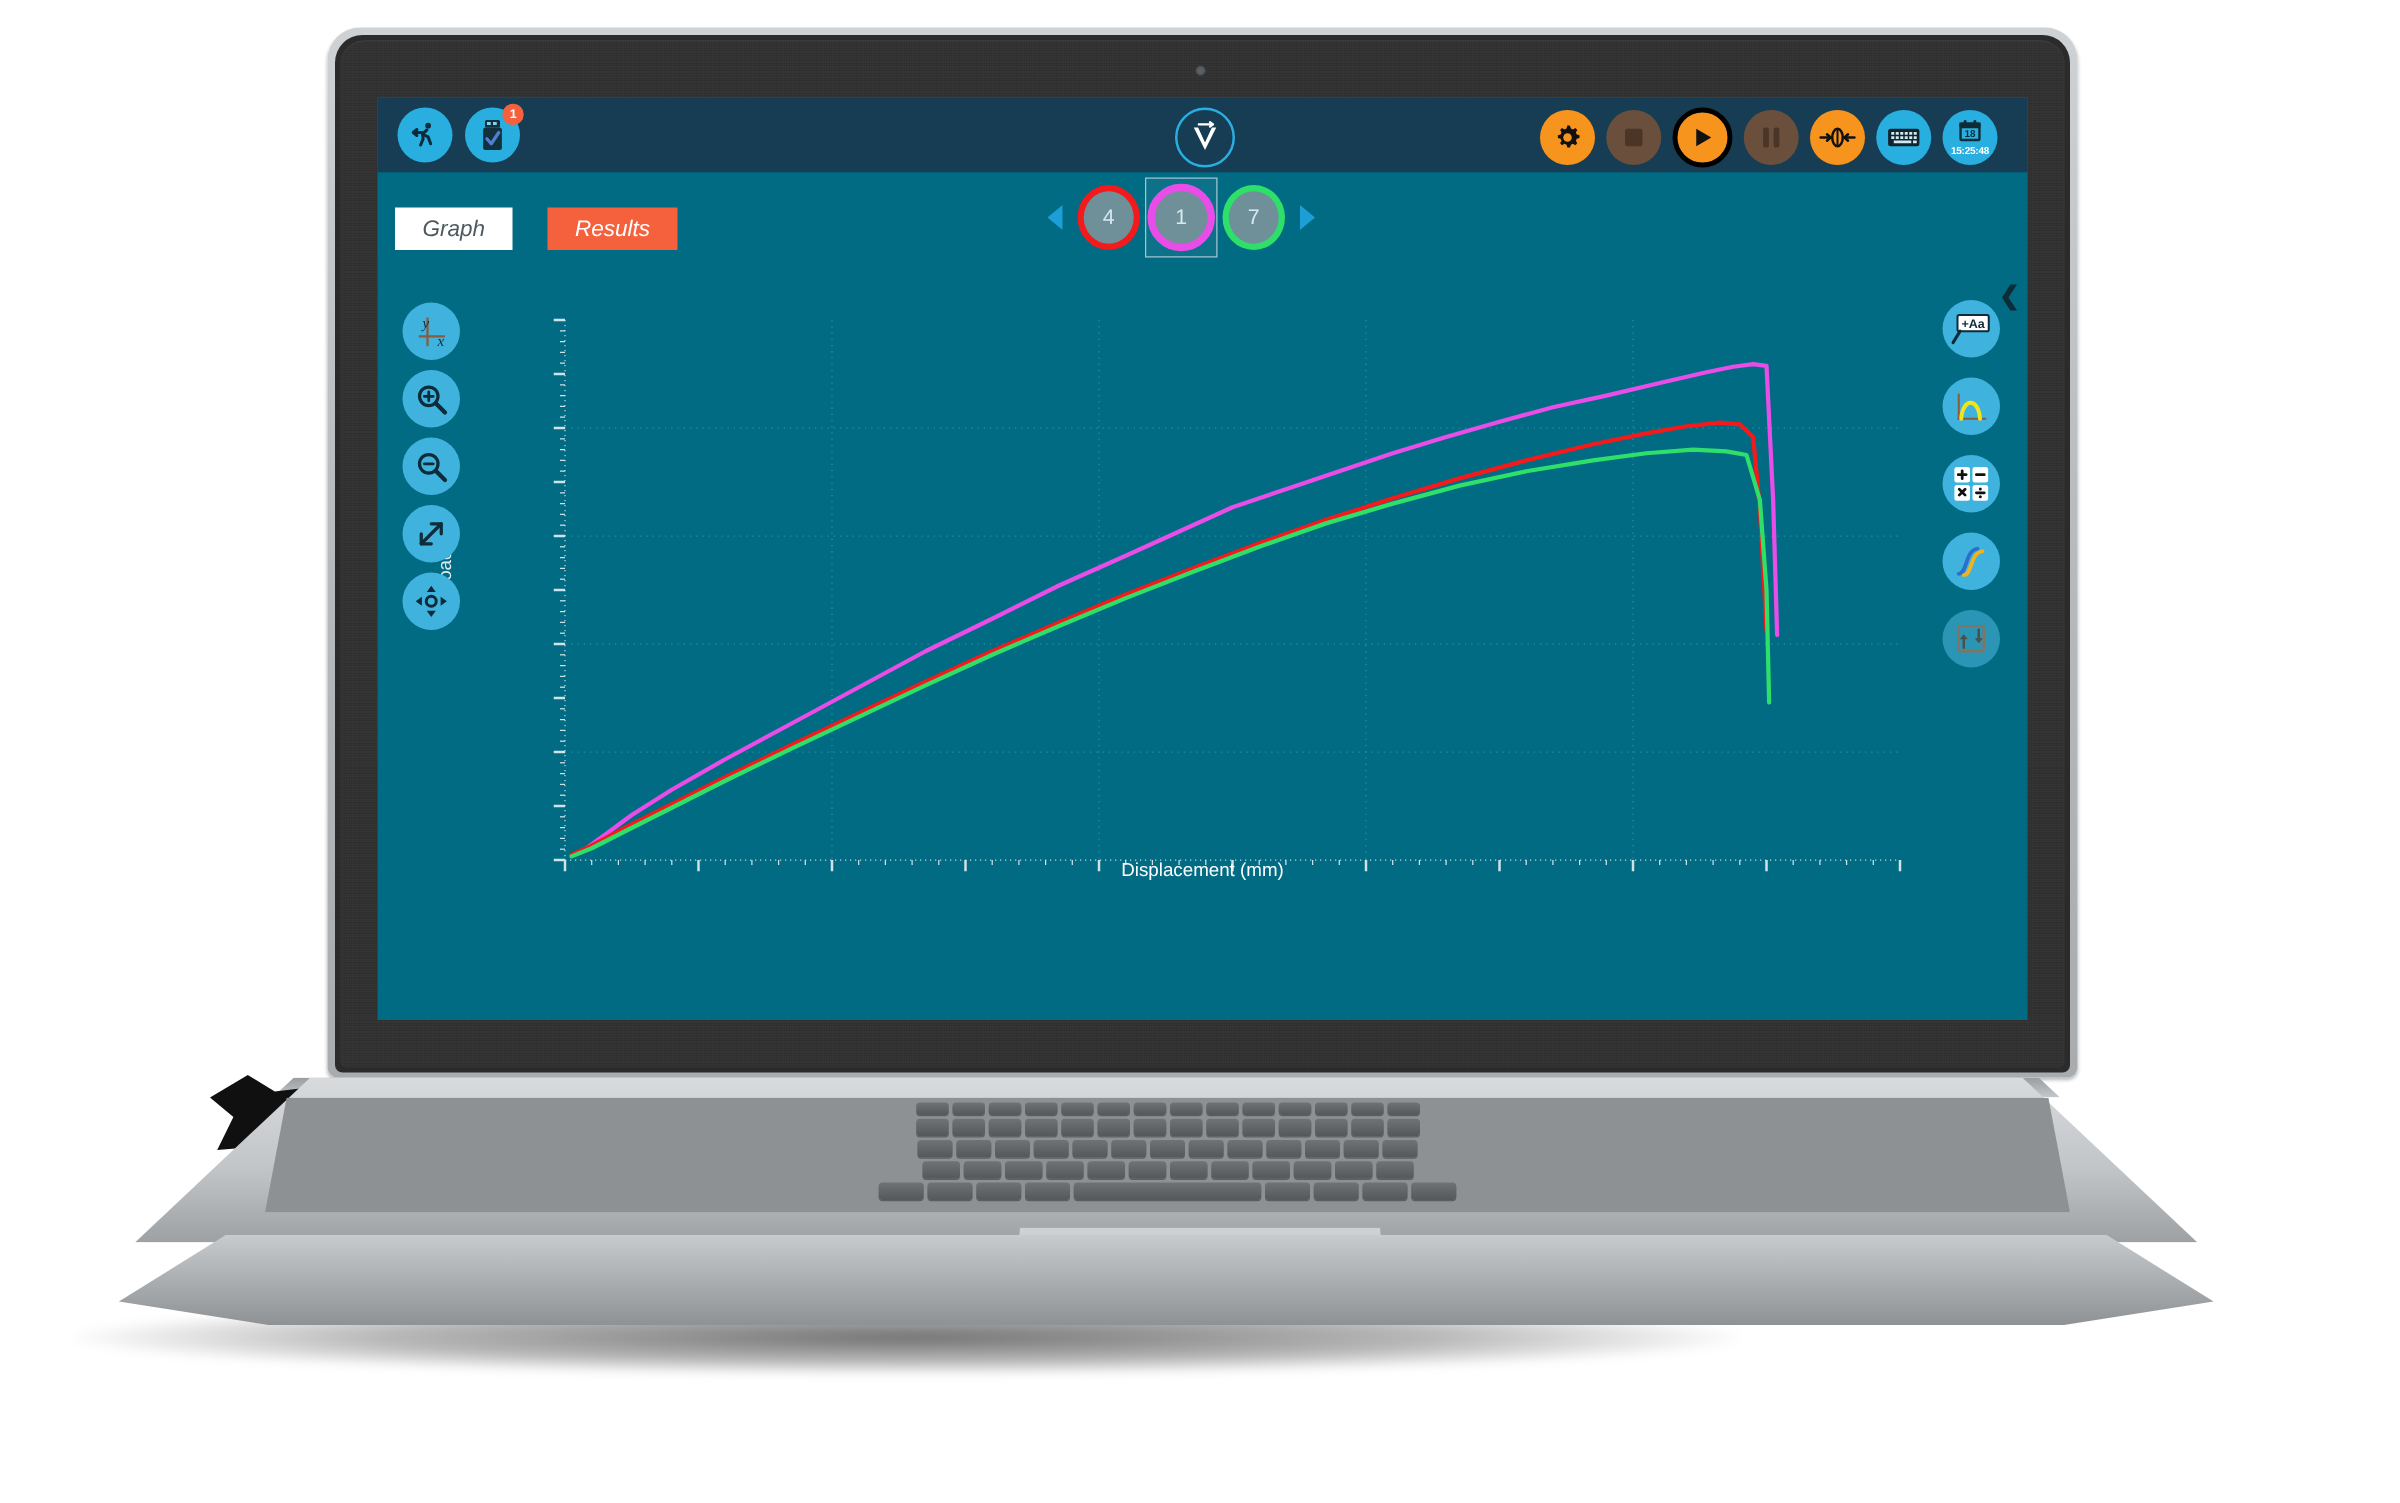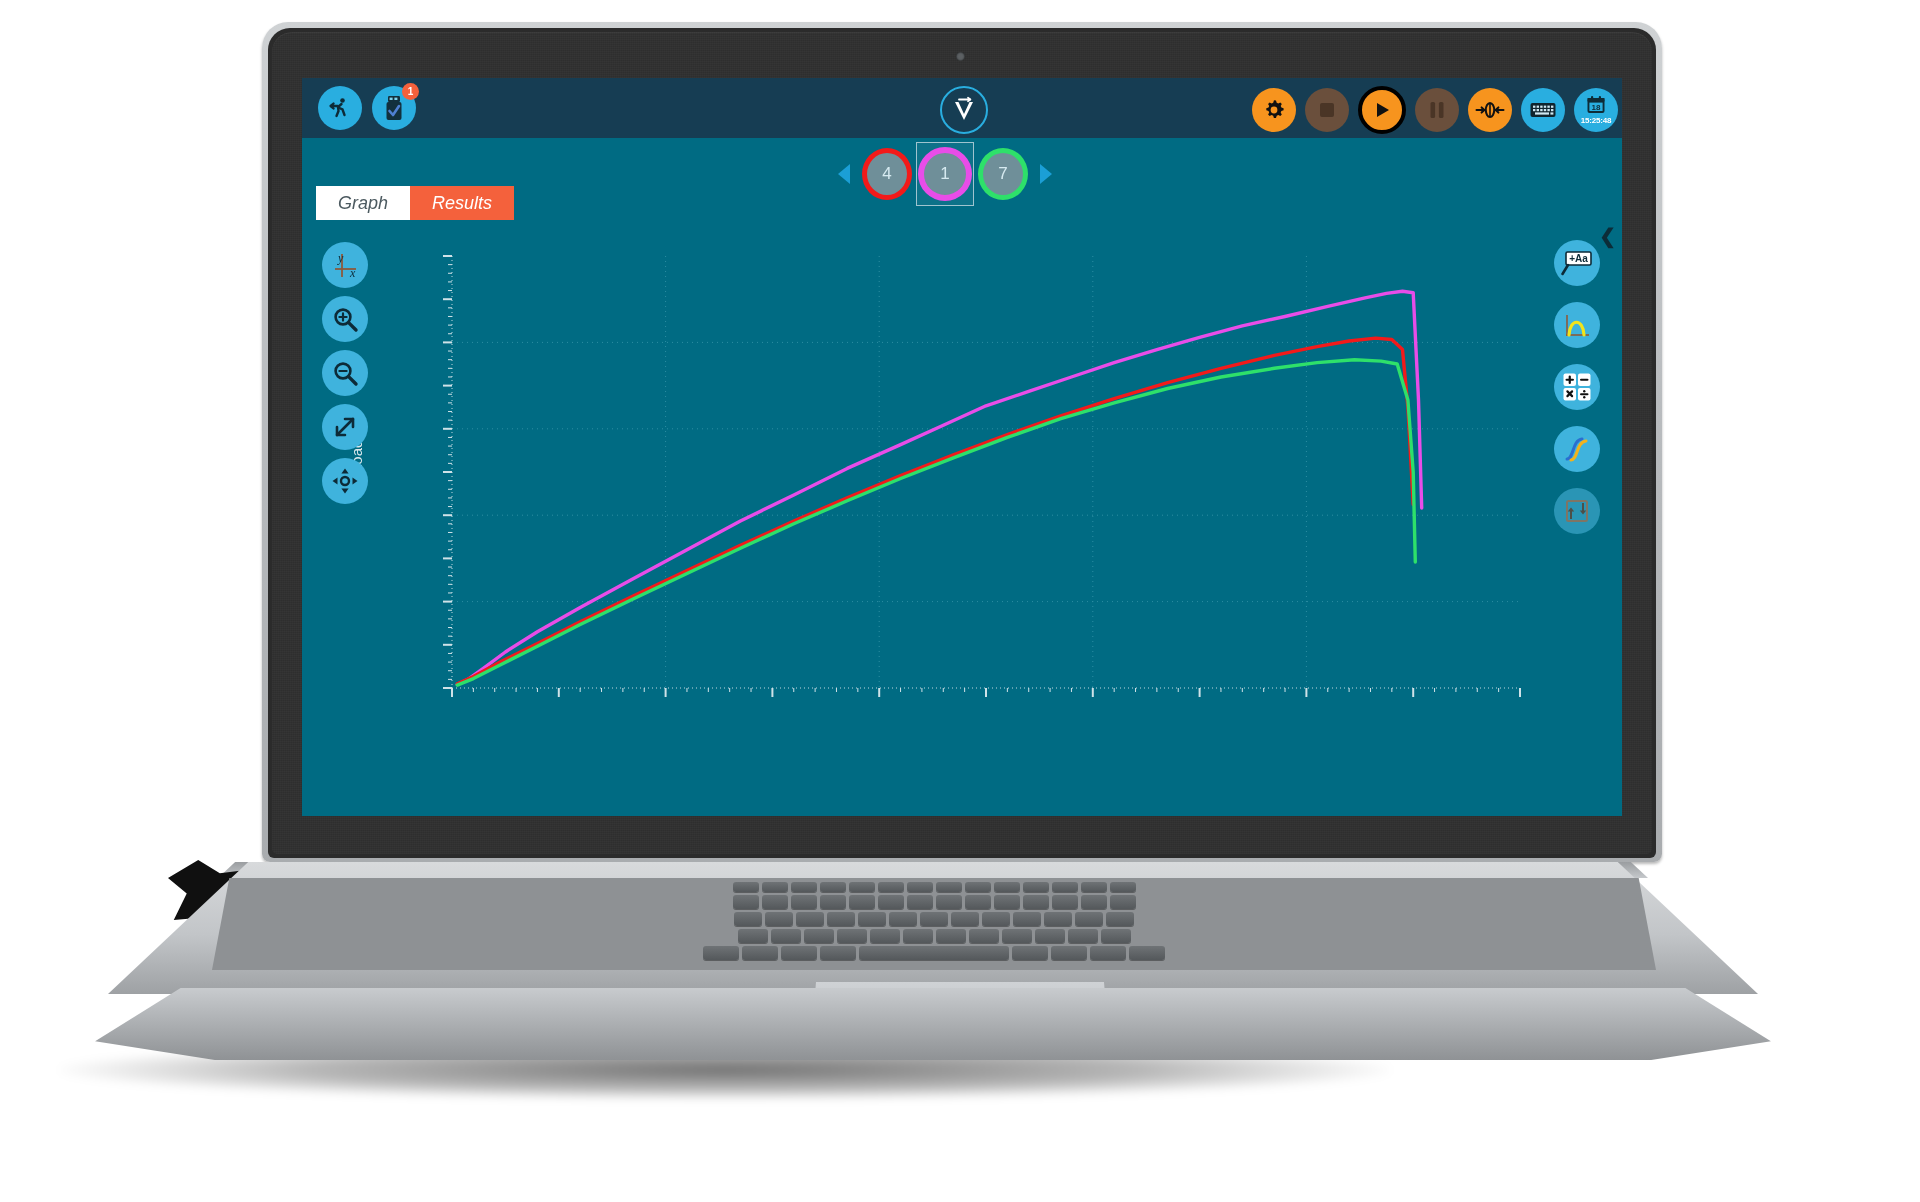--- a/index.html
+++ b/index.html
@@ -53,21 +53,21 @@
        clip-path:polygon(6% 0%, 94% 0%, 99% 74%, 92% 100%, 8% 100%, 1% 74%);}
   .shadow{position:absolute;left:60px;top:1040px;width:1330px;height:60px;
        background:radial-gradient(ellipse at 50% 50%, rgba(0,0,0,.55) 0%, rgba(0,0,0,.28) 45%, rgba(0,0,0,0) 72%);
        filter:blur(4px);}
   .cordnub{position:absolute;left:168px;top:860px;width:72px;height:60px;background:#101010;
        clip-path:polygon(42% 0%,72% 22%,100% 18%,86% 52%,100% 80%,48% 96%,8% 100%,26% 56%,0% 30%);}
 
   
   .topbar{position:absolute;left:0;top:0;width:100%;height:60px;background:#163d53;}
   .tb-left{position:absolute;left:16px;top:8px;display:flex;gap:10px;}
-  .tb-right{position:absolute;right:4px;top:8px;display:flex;gap:9px;align-items:center;}
+  .tb-right{position:absolute;right:24px;top:8px;display:flex;gap:9px;align-items:center;}
   .cbtn{width:44px;height:44px;border-radius:50%;display:flex;align-items:center;justify-content:center;
         position:relative;}
   .cbtn.cy{background:#29aee0;}
   .cbtn.or{background:#f7941e;}
   .cbtn.dim{background:#6a4f3c;}
   .cbtn.rec{background:#f7941e;border:4px solid #000;width:40px;height:40px;}
   .badge{position:absolute;right:-3px;top:-3px;width:17px;height:17px;border-radius:50%;
          background:#f4613c;color:#fff;font-size:10px;display:flex;align-items:center;justify-content:center;
          font-weight:bold;}
   .logo{position:absolute;left:50%;top:8px;margin-left:-22px;width:44px;height:44px;border-radius:50%;
@@ -81,21 +81,21 @@
   
   .navstrip{position:absolute;left:0;top:60px;width:100%;height:62px;background:#006b83;}
   .navwrap{position:absolute;left:50%;top:4px;margin-left:-132px;display:flex;align-items:center;gap:4px;}
   .arrow{width:28px;height:30px;display:flex;align-items:center;justify-content:center;cursor:pointer;}
   .dot{width:42px;height:42px;border-radius:50%;display:flex;align-items:center;justify-content:center;
        color:#d6eaf0;font-size:17px;background:#6f8f99;}
   .dotwrap{width:50px;height:50px;display:flex;align-items:center;justify-content:center;}
   .dotwrap.sel{border:1px solid #9fc4cf;background:rgba(255,255,255,.05);width:56px;height:62px;}
 
   
-  .tabs{position:absolute;left:14px;top:108px;display:flex;}
+  .tabs{position:absolute;left:14px;top:88px;display:flex;gap:28px;}
   .tab{height:34px;padding:0 22px;display:flex;align-items:center;font-size:18px;font-style:italic;}
   .tab.active{background:#ffffff;color:#4c5a60;}
   .tab.inactive{background:#f4613c;color:#ffffff;}
 
   
   .plotarea{position:absolute;left:0;top:140px;width:100%;height:598px;}
   .ylabel{position:absolute;left:46px;top:255px;transform:rotate(-90deg);transform-origin:left top;
           color:#dce9ee;font-size:15px;white-space:nowrap;}
   .xlabel{position:absolute;left:0;top:470px;width:100%;text-align:center;color:#ffffff;font-size:15px;}
   .plotsvg{position:absolute;left:0;top:0;}
@@ -381,20 +381,21 @@
             <line x1="1132.56" y1="470" x2="1132.56" y2="474" stroke="#cfe2e8" stroke-width="1"></line>
             <line x1="1153.92" y1="470" x2="1153.92" y2="474" stroke="#cfe2e8" stroke-width="1"></line>
             <line x1="1175.28" y1="470" x2="1175.28" y2="474" stroke="#cfe2e8" stroke-width="1"></line>
             <line x1="1196.64" y1="470" x2="1196.64" y2="474" stroke="#cfe2e8" stroke-width="1"></line>
             <line x1="1218" y1="470" x2="1218" y2="479" stroke="#cfe2e8" stroke-width="2"></line>
             <path d="M155.3 466.4 L166.0 461.4 L182.0 449.8 L203.4 434.0 L235.4 413.8 L278.2 389.4 L331.6 360.6 L385.0 331.8 L438.4 303.0 L491.8 277.0 L545.2 250.4 L598.6 226.6 L641.3 207.2 L684.0 187.8 L726.7 173.4 L769.4 159.0 L812.2 144.6 L854.9 131.6 L897.6 119.4 L940.3 107.8 L983.0 98.5 L1025.8 88.4 L1063.1 79.8 L1084.5 75.4 L1100.5 73.3 L1111.2 74.7 L1116.5 182.0 L1119.7 290.0 " fill="none" stroke="#e84de8" stroke-width="3.4" stroke-linejoin="round" stroke-linecap="round"></path>
             <path d="M155.3 465.7 L171.4 458.5 L198.1 444.1 L235.4 425.4 L278.2 403.8 L331.6 377.8 L385.0 352.6 L438.4 327.4 L491.8 303.0 L545.2 279.9 L598.6 257.6 L652.0 236.7 L705.4 216.6 L758.8 197.8 L812.2 180.6 L865.6 164.7 L919.0 150.3 L972.4 137.4 L1015.1 128.7 L1047.1 123.0 L1073.8 120.1 L1089.8 121.5 L1100.5 131.6 L1105.9 189.2 L1111.2 286.4 " fill="none" stroke="#f21a1a" stroke-width="3.4" stroke-linejoin="round" stroke-linecap="round"></path>
             <path d="M155.3 467.1 L171.4 460.6 L198.1 447.0 L235.4 428.2 L278.2 406.6 L331.6 380.7 L385.0 355.5 L438.4 330.3 L491.8 305.8 L545.2 282.8 L598.6 260.5 L652.0 239.6 L705.4 219.4 L758.8 200.7 L812.2 184.9 L865.6 170.5 L919.0 159.0 L972.4 150.3 L1015.1 144.6 L1052.5 141.7 L1079.2 143.1 L1095.2 146.0 L1105.9 182.0 L1111.2 254.0 L1113.3 344.0 " fill="none" stroke="#2ee06a" stroke-width="3.4" stroke-linejoin="round" stroke-linecap="round"></path>
           </svg>
         <div class="ylabel">Load (N)</div>
+        <div class="xlabel">Displacement (mm)</div>
 
         <div class="rail left">
           <div class="tool">
             <svg width="30" height="30" viewBox="0 0 30 30">
               <path d="M5 19 L26 19" stroke="#8c5a3c" stroke-width="1.8"></path>
               <path d="M12 4 L12 27" stroke="#8c5a3c" stroke-width="1.8"></path>
               <text x="8" y="12" font-family="Liberation Serif, serif" font-style="italic" font-size="12" fill="#0d2b38">y</text>
               <text x="20" y="27" font-family="Liberation Serif, serif" font-style="italic" font-size="12" fill="#0d2b38">x</text>
             </svg>
           </div>

